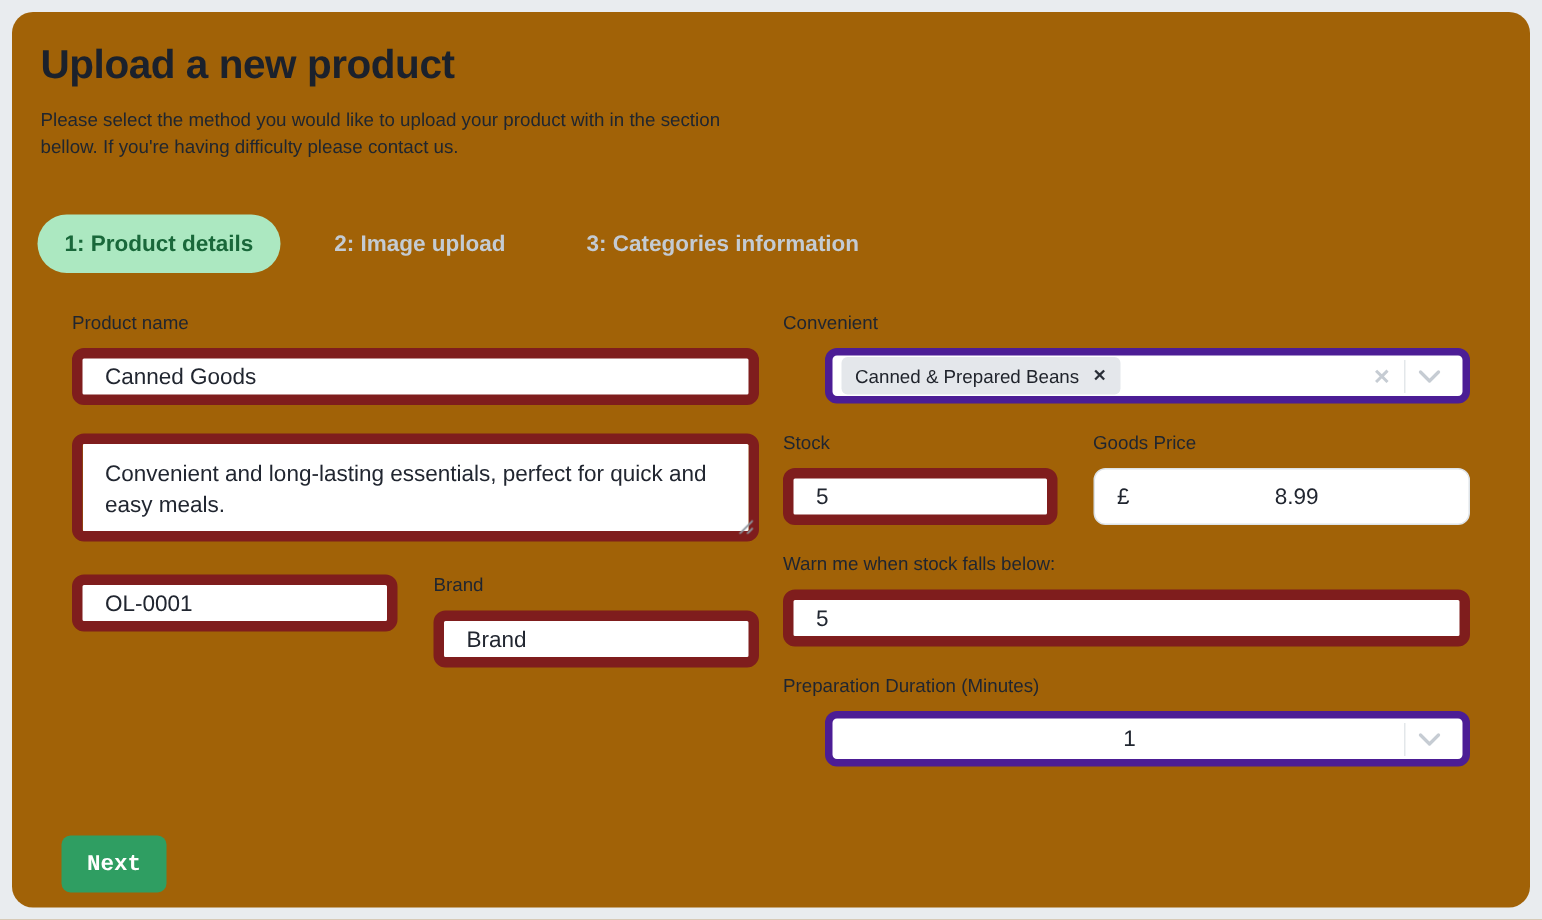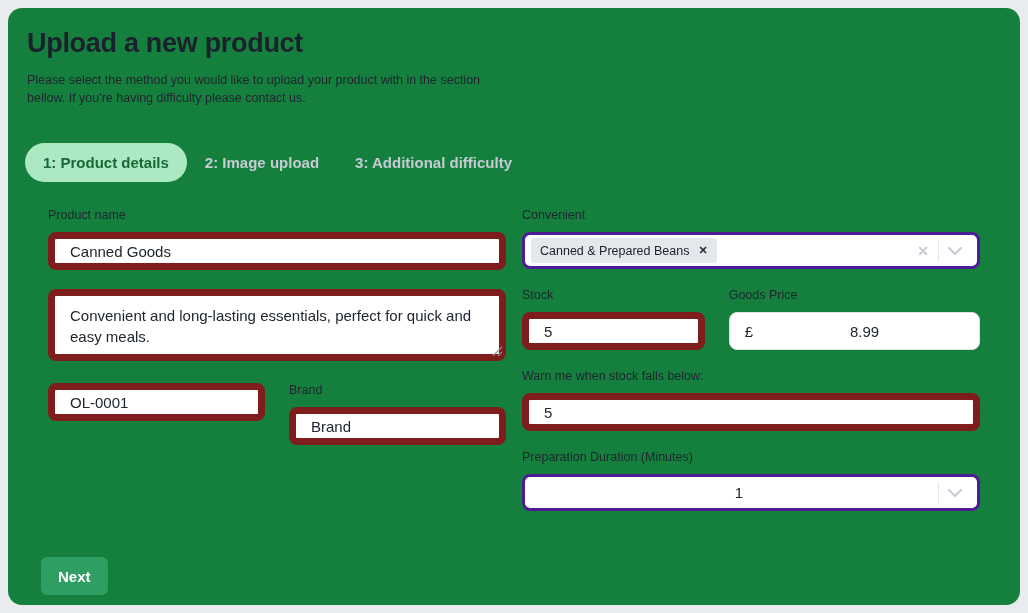--- a/index.html
+++ b/index.html
@@ -8,21 +8,21 @@
     width: 1028px;
     height: 613px;
     overflow: hidden;
     background: #e9ecef;
     font-family: "Liberation Sans", sans-serif;
   }
   .card {
     position: absolute;
     left: 8px; top: 8px;
     width: 1012px; height: 597px;
-    background: #15803d;
+    background: #a16207;
     border-radius: 14px;
     box-sizing: border-box;
   }
   .page-title {
     margin: 20px 0 0 19px;
     font-size: 27px;
     font-weight: 800;
     letter-spacing: -0.3px;
     color: #1b212c;
   }
@@ -30,20 +30,21 @@
     margin: 12px 0 0 19px;
     width: 492px;
     font-size: 12.5px;
     line-height: 18px;
     color: #20262f;
   }
   .tabs {
     margin: 36px 0 0 17px;
     display: flex;
     align-items: center;
+    gap: 18px;
   }
   .tab {
     padding: 11px 18px;
     font-size: 15px;
     font-weight: 700;
     color: #c4cbd3;
     cursor: pointer;
     white-space: nowrap;
   }
   .tab--active {
@@ -98,24 +99,25 @@
     display: grid;
     grid-template-columns: 1fr 1fr;
     column-gap: 6px;
     gap: 24px;
   }
   .select-control {
     box-sizing: border-box;
     display: flex;
     align-items: center;
     height: 37px;
-    border: 3px solid #4c1d95;
+    border: 5px solid #4c1d95;
     border-radius: 8px;
     padding: 0 8px 0 6px;
     background: #ffffff;
+    margin-left: 28px;
   }
   .tag {
     display: inline-flex;
     align-items: center;
     gap: 9px;
     background: #e4e7eb;
     border-radius: 4px;
     padding: 0 9px;
     height: 25px;
     font-size: 12.5px;
@@ -178,35 +180,35 @@
     margin: 27px 0 0 33px;
     background: #2f9e62;
     color: #ffffff;
     font-weight: 700;
     font-size: 15px;
     border: none;
     border-radius: 6px;
     padding: 0 17px;
     height: 38px;
     cursor: pointer;
-    font-family: Liberation Sans, sans-serif;
+    font-family: Liberation Mono, monospace;
   }
 </style>
 </head>
 <body>
 
 <div class="card">
 
   <h1 class="page-title">Upload a new product</h1>
   <p class="page-subtitle">Please select the method you would like to upload your product with in the section bellow. If you're having difficulty please contact us.</p>
 
   <div class="tabs">
     <div class="tab tab--active">1: Product details</div>
     <div class="tab">2: Image upload</div>
-    <div class="tab">3: Additional difficulty</div>
+    <div class="tab">3: Categories information</div>
   </div>
 
   <div class="form-grid">
 
     <div class="col">
 
       <div class="field">
         <label class="field-label">Product name</label>
         <input class="text-input" type="text" value="Canned Goods" style="">
       </div>

